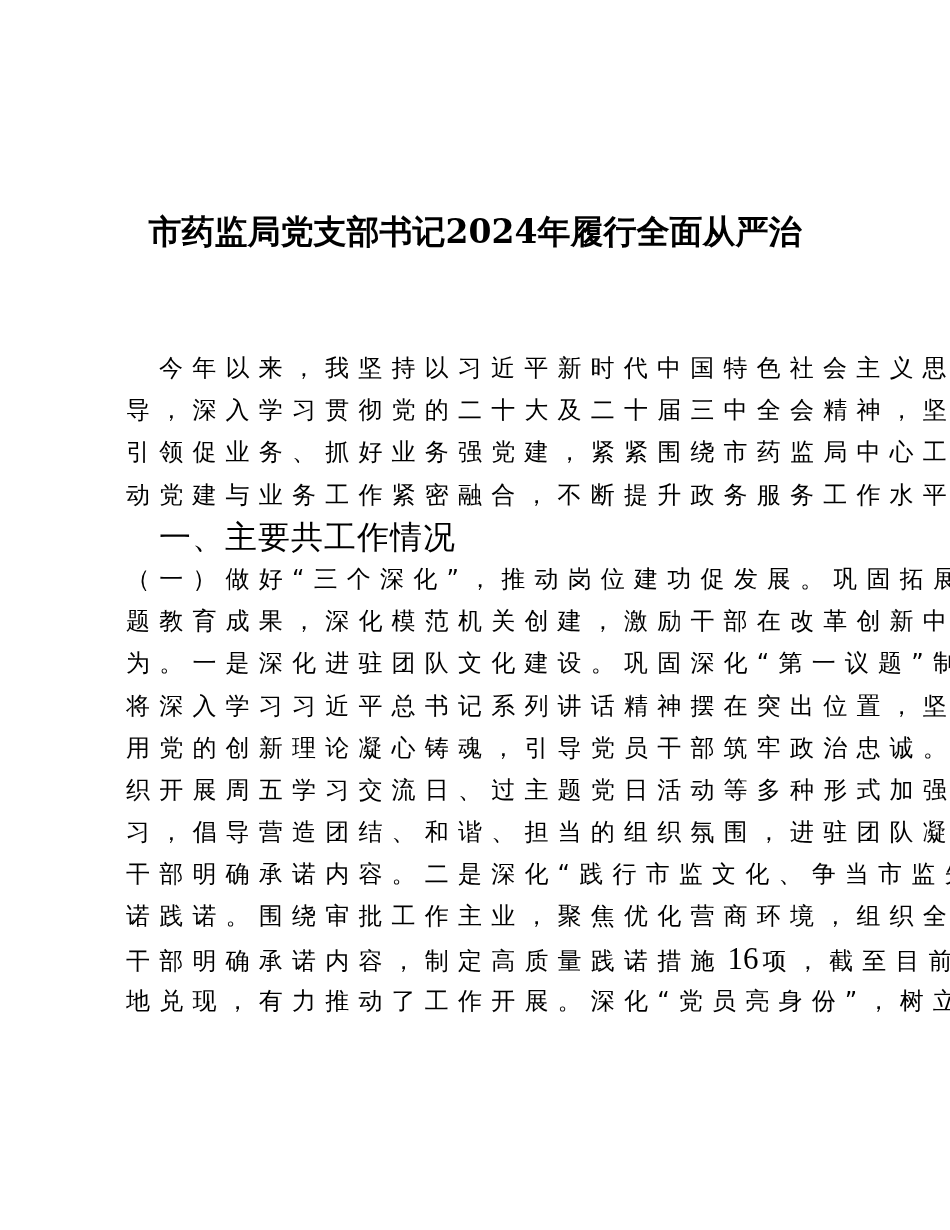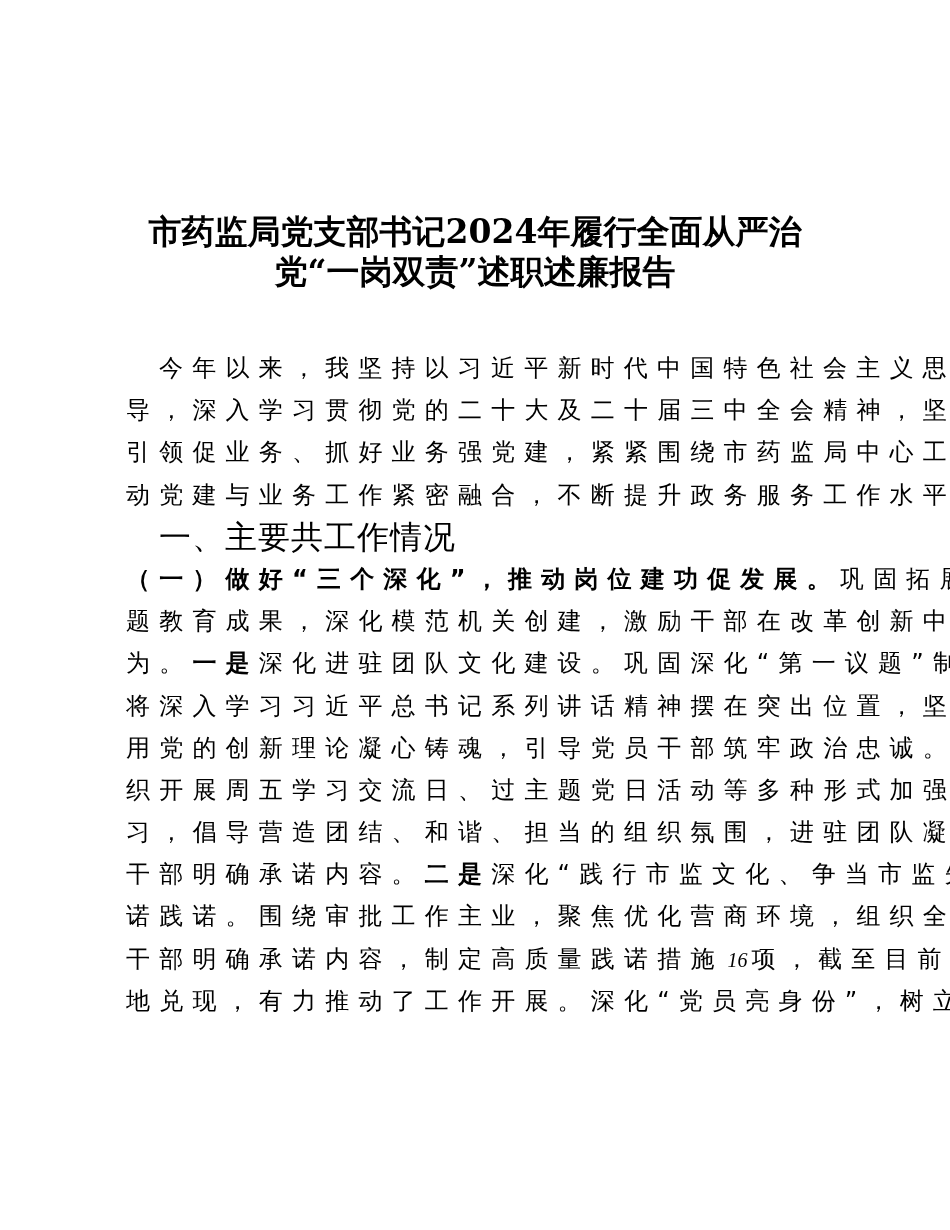--- a/index.html
+++ b/index.html
@@ -49,30 +49,29 @@
       white-space: nowrap;
       height: 42.2px;
       overflow: visible;
     }
     .indent { padding-left: 33px; }
     .heading1 {
       font-family: "DejaVu Sans", "Liberation Sans", sans-serif;
       letter-spacing: 1px;
       font-size: 32px;
     }
-    .bold { font-weight: bold; }
-    .num { letter-spacing: 0; font-family: "Liberation Serif", serif; font-size: 20px; margin: 0 4px; font-style: italic; }
+    .bold { font-weight: normal; }
+    .num { letter-spacing: 0; font-family: "Liberation Serif", serif; font-size: 31px; margin: 0 4px; }
   </style>
 </head>
 <body>
 
 <div class="page">
 
   <div class="title l1">市药监局党支部书记2024年履行全面从严治</div>
-  <div class="title l2">党“一岗双责”述职述廉报告</div>
 
   <div class="body">
     <span class="line indent">今年以来，我坚持以习近平新时代中国特色社会主义思想为指</span>
     <span class="line">导，深入学习贯彻党的二十大及二十届三中全会精神，坚持党建</span>
     <span class="line">引领促业务、抓好业务强党建，紧紧围绕市药监局中心工作，推</span>
     <span class="line">动党建与业务工作紧密融合，不断提升政务服务工作水平。</span>
 
     <span class="line indent heading1">一、主要共工作情况</span>
 
     <span class="line">

